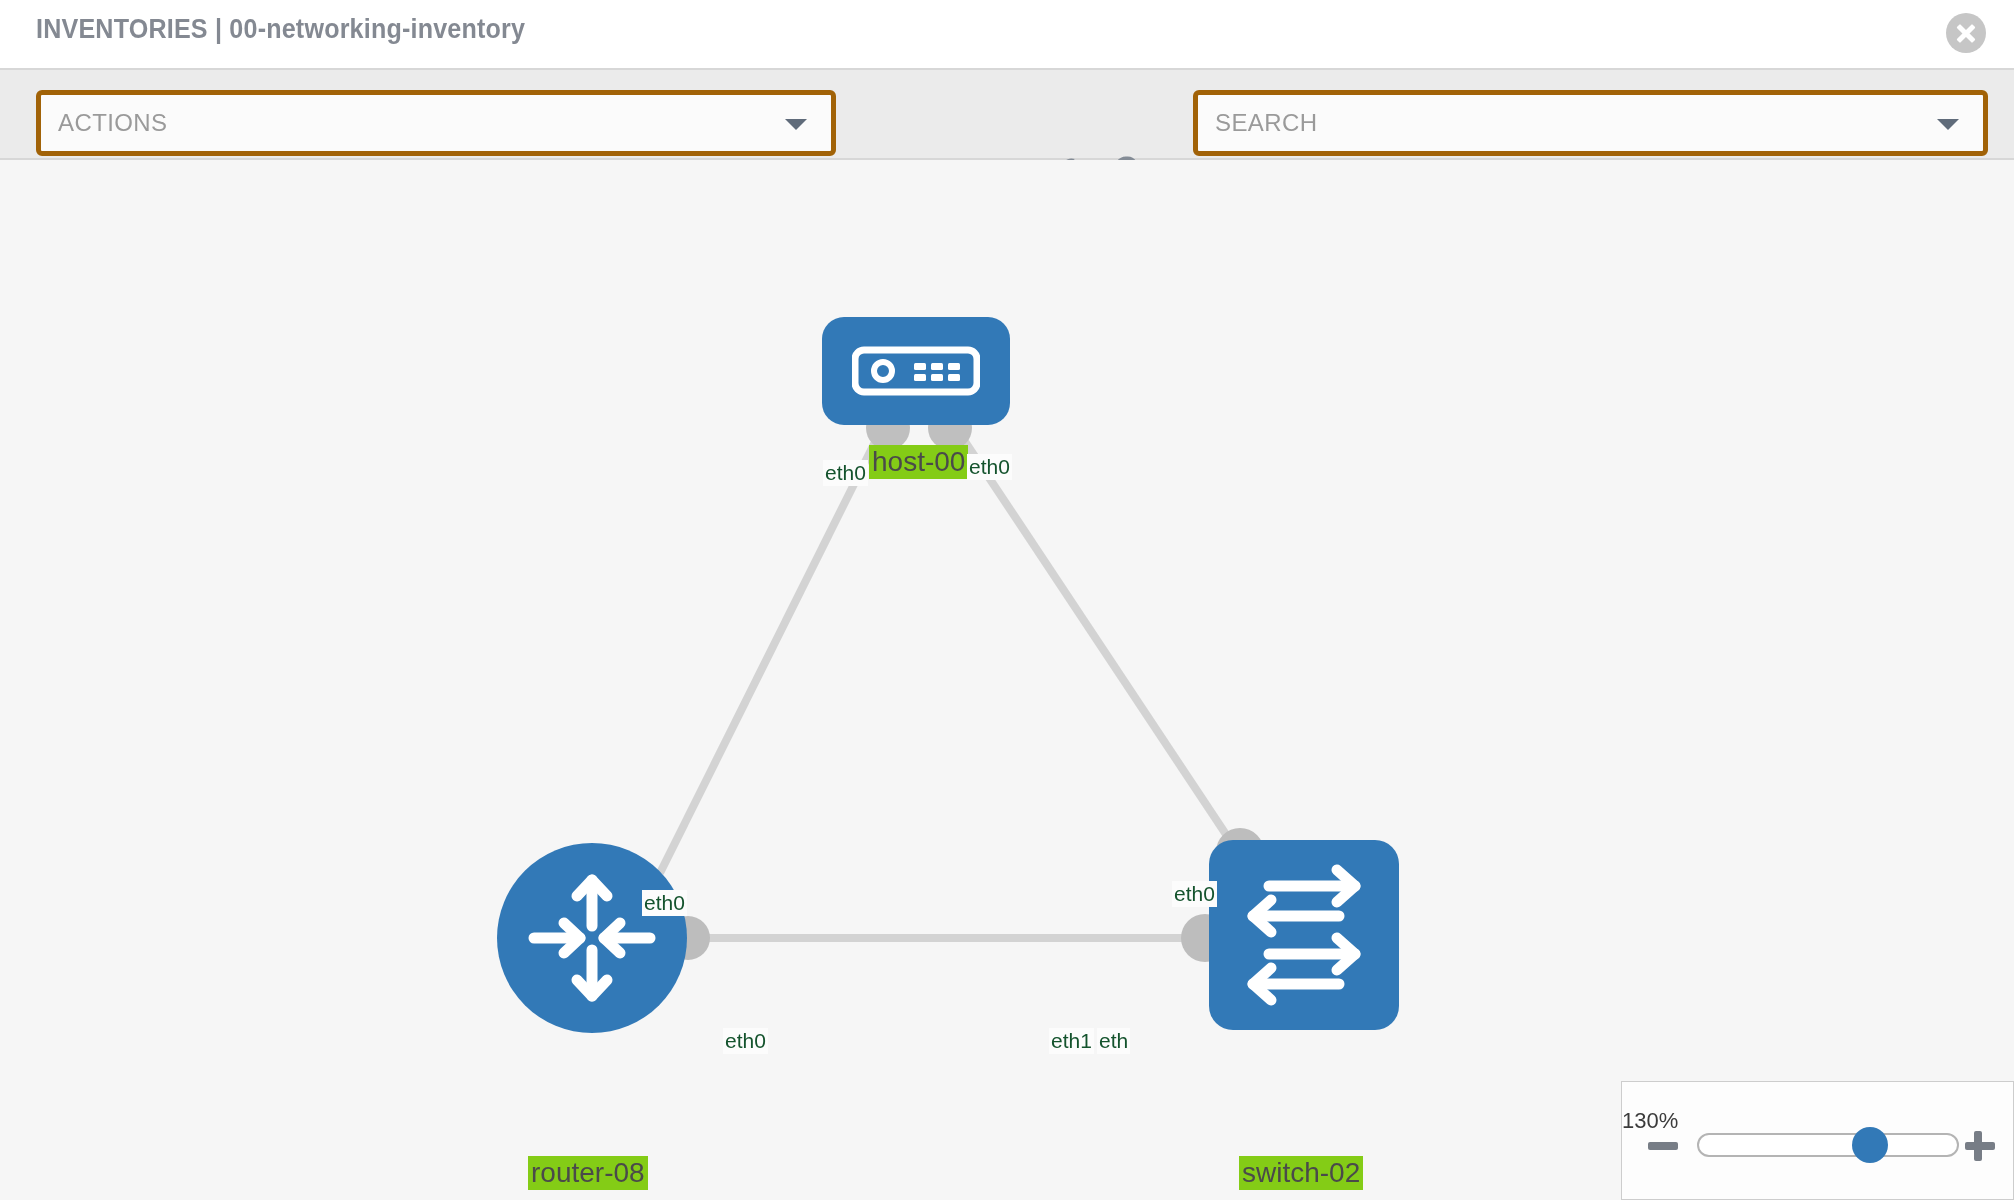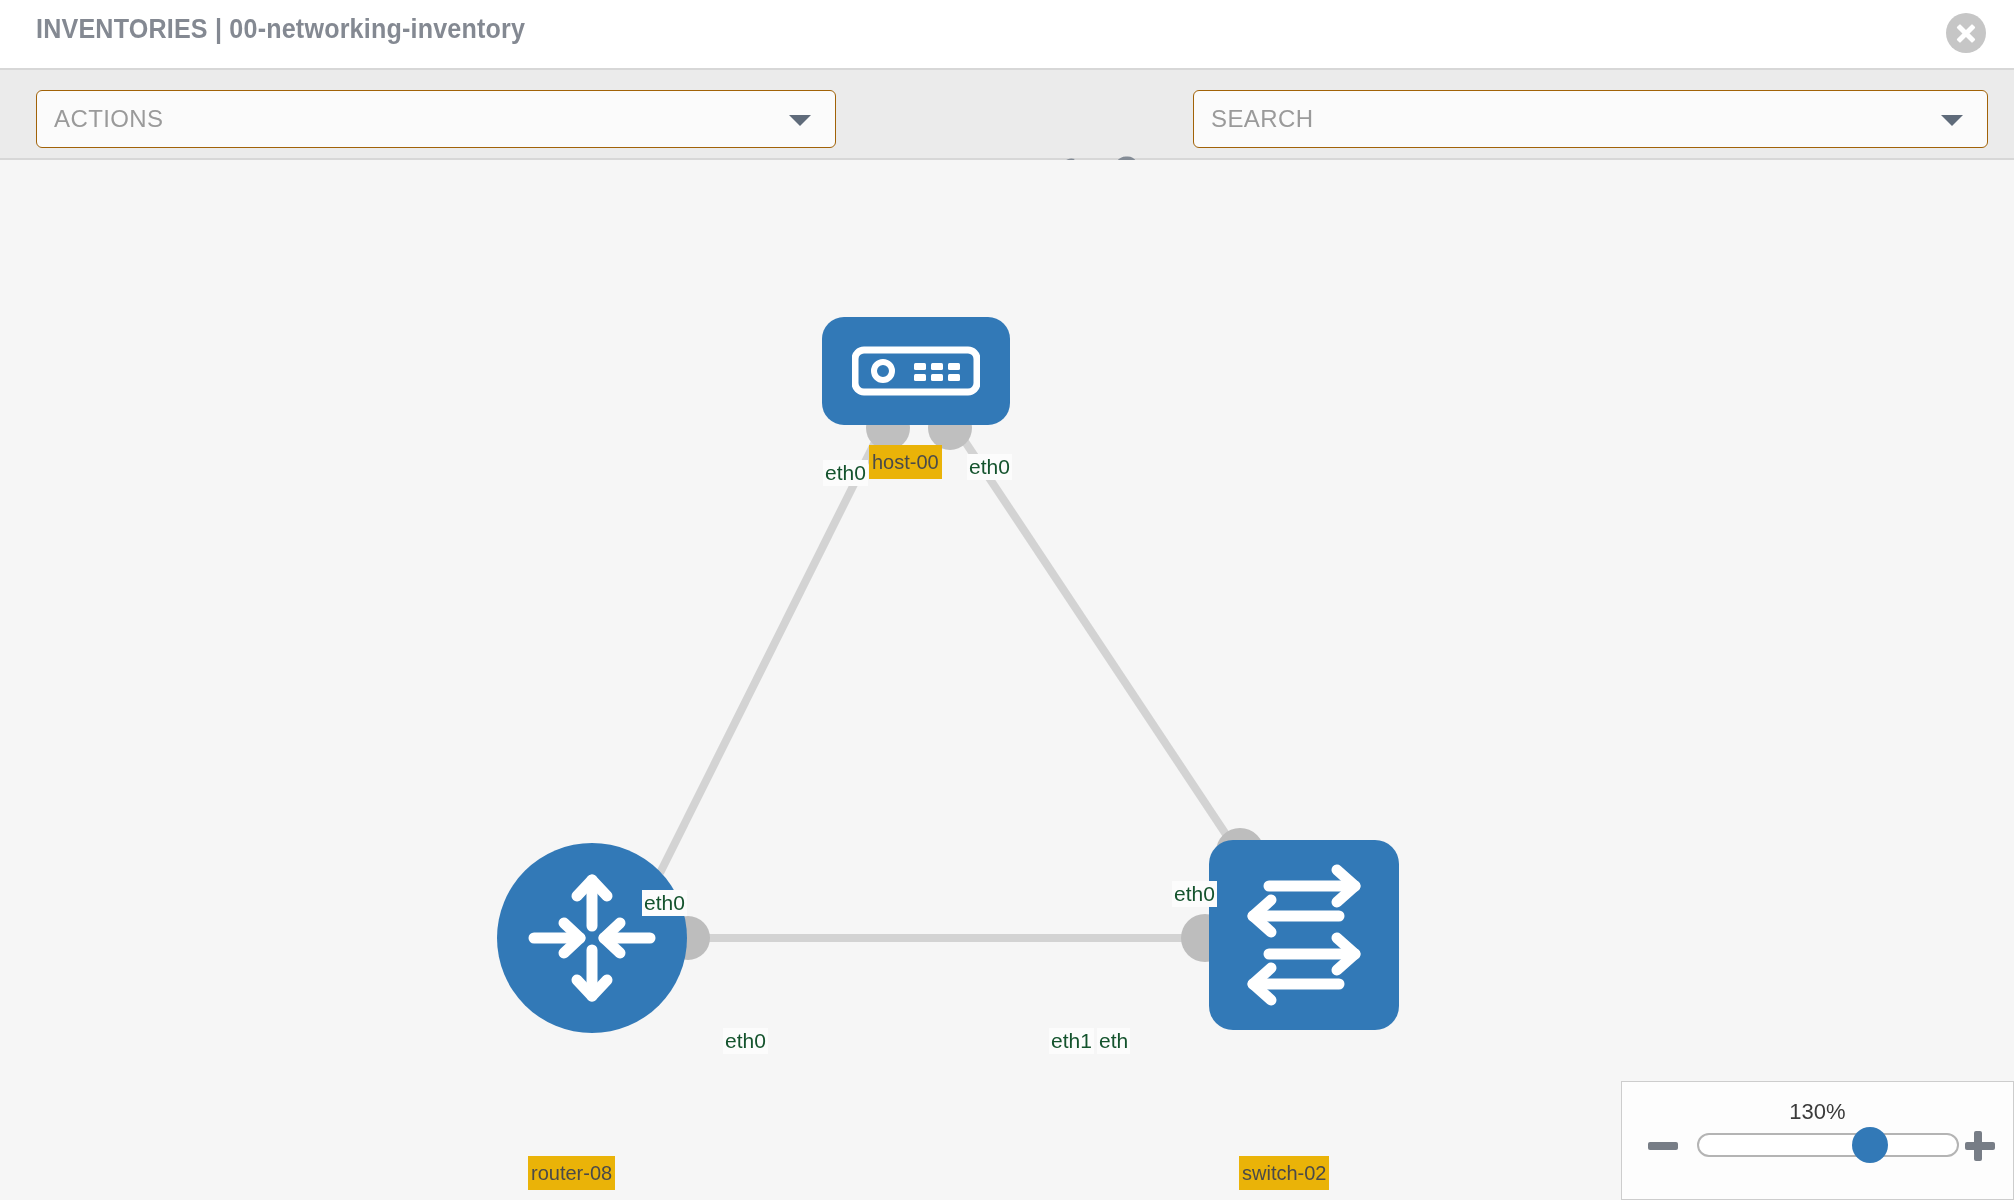--- a/index.html
+++ b/index.html
@@ -44,23 +44,23 @@
 
   
   .toolbar {
     position: absolute; top: 70px; left: 0;
     width: 2014px; height: 90px;
     background: #ebebeb;
     border-bottom: 2px solid #d7d7d7;
   }
   .field {
     position: absolute;
-    height: 58px;
+    height: 66px;
     background: #fbfbfb;
-    border: 1px solid #a16207;
+    border: 5px solid #a16207;
     border-radius: 6px;
   }
   .field-text {
     position: absolute; left: 17px; top: 50%;
     transform: translateY(-50%);
     font-size: 24px; color: #9a9a9a;
     letter-spacing: 0.4px;
     white-space: nowrap;
   }
   .actions-field { left: 36px; top: 20px; width: 800px; cursor: pointer; }
@@ -117,22 +117,22 @@
   .switch-box {
     position: absolute; left: 0; top: 0;
     width: 190px; height: 190px;
     background: #3279b7; border-radius: 24px;
   }
   .switch-box svg { position: absolute; left: 22px; top: 24px; width: 146px; height: 142px; }
 
   
   .node-label {
     position: absolute;
-    font-size: 20px; color: #4a4a4a;
-    background: #eab308;
+    font-size: 28px; color: #4a4a4a;
+    background: #84cc16;
     white-space: nowrap;
     padding: 0 3px;
     line-height: 34px;
   }
   .iface-label {
     position: absolute;
     font-size: 21px; color: #14532d;
     background: #fcfcfc;
     white-space: nowrap;
     padding: 0 2px;
@@ -140,22 +140,21 @@
   }
 
   
   .zoom-panel {
     position: absolute; left: 1621px; top: 1081px;
     width: 393px; height: 119px;
     background: #fdfdfd;
     border: 1px solid #cdcdcd;
   }
   .zoom-value {
-    position: absolute; top: 17px; left: 0; width: 100%;
-    text-align: center;
+    position: absolute; top: 26px; left: 0; width: 100%;
     font-size: 22px; color: #3b3b3b;
   }
   .zoom-minus, .zoom-plus {
     position: absolute; top: 47px;
     width: 34px; height: 34px; cursor: pointer;
   }
   .zoom-minus { left: 24px; }
   .zoom-plus  { right: 16px; }
   .bar-h {
     position: absolute; left: 2px; top: 13px;

